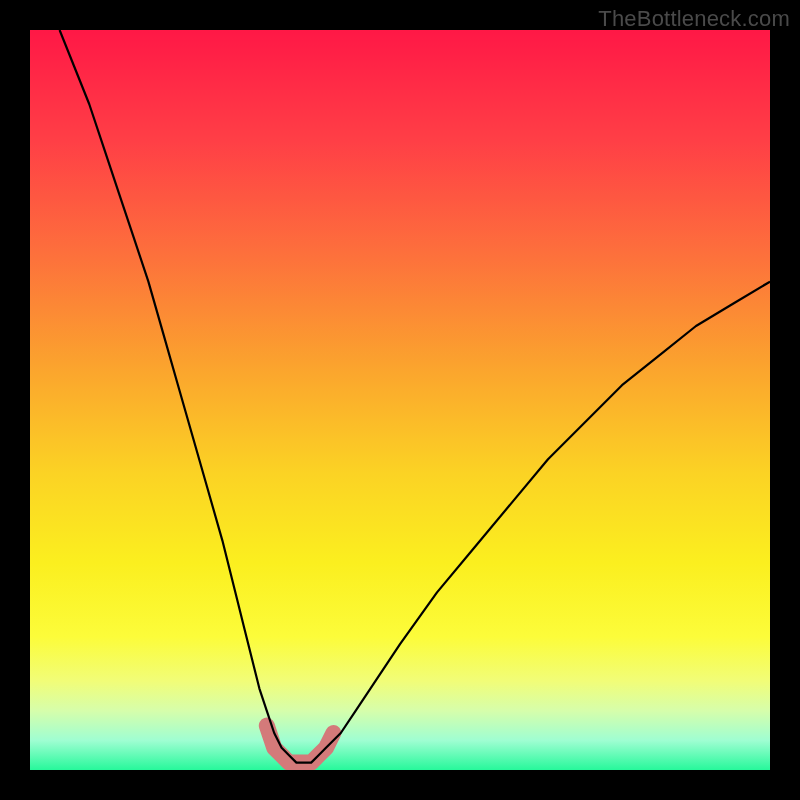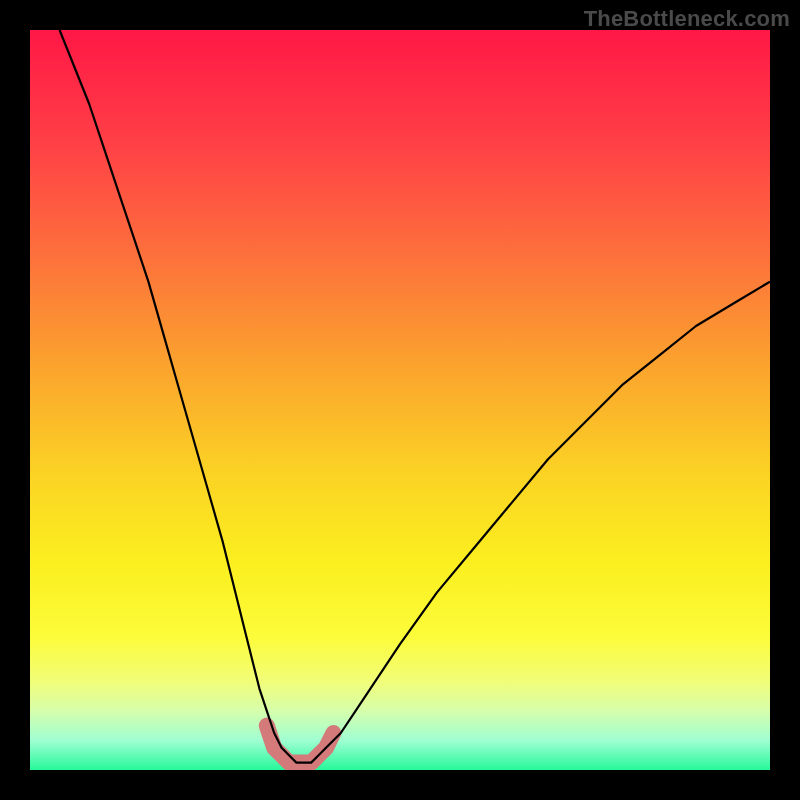--- a/index.html
+++ b/index.html
@@ -25,21 +25,21 @@
     top: 0;
     width: 100%;
     height: 100%;
   }
   .watermark {
     position: absolute;
     top: 6px;
     right: 10px;
     color: #4a4a4a;
     font-size: 22px;
-    font-weight: 700;
+    font-weight: 400;
     letter-spacing: 0.2px;
     user-select: none;
   }
   svg.curve {
     position: absolute;
     left: 0;
     top: 0;
     width: 100%;
     height: 100%;
   }

